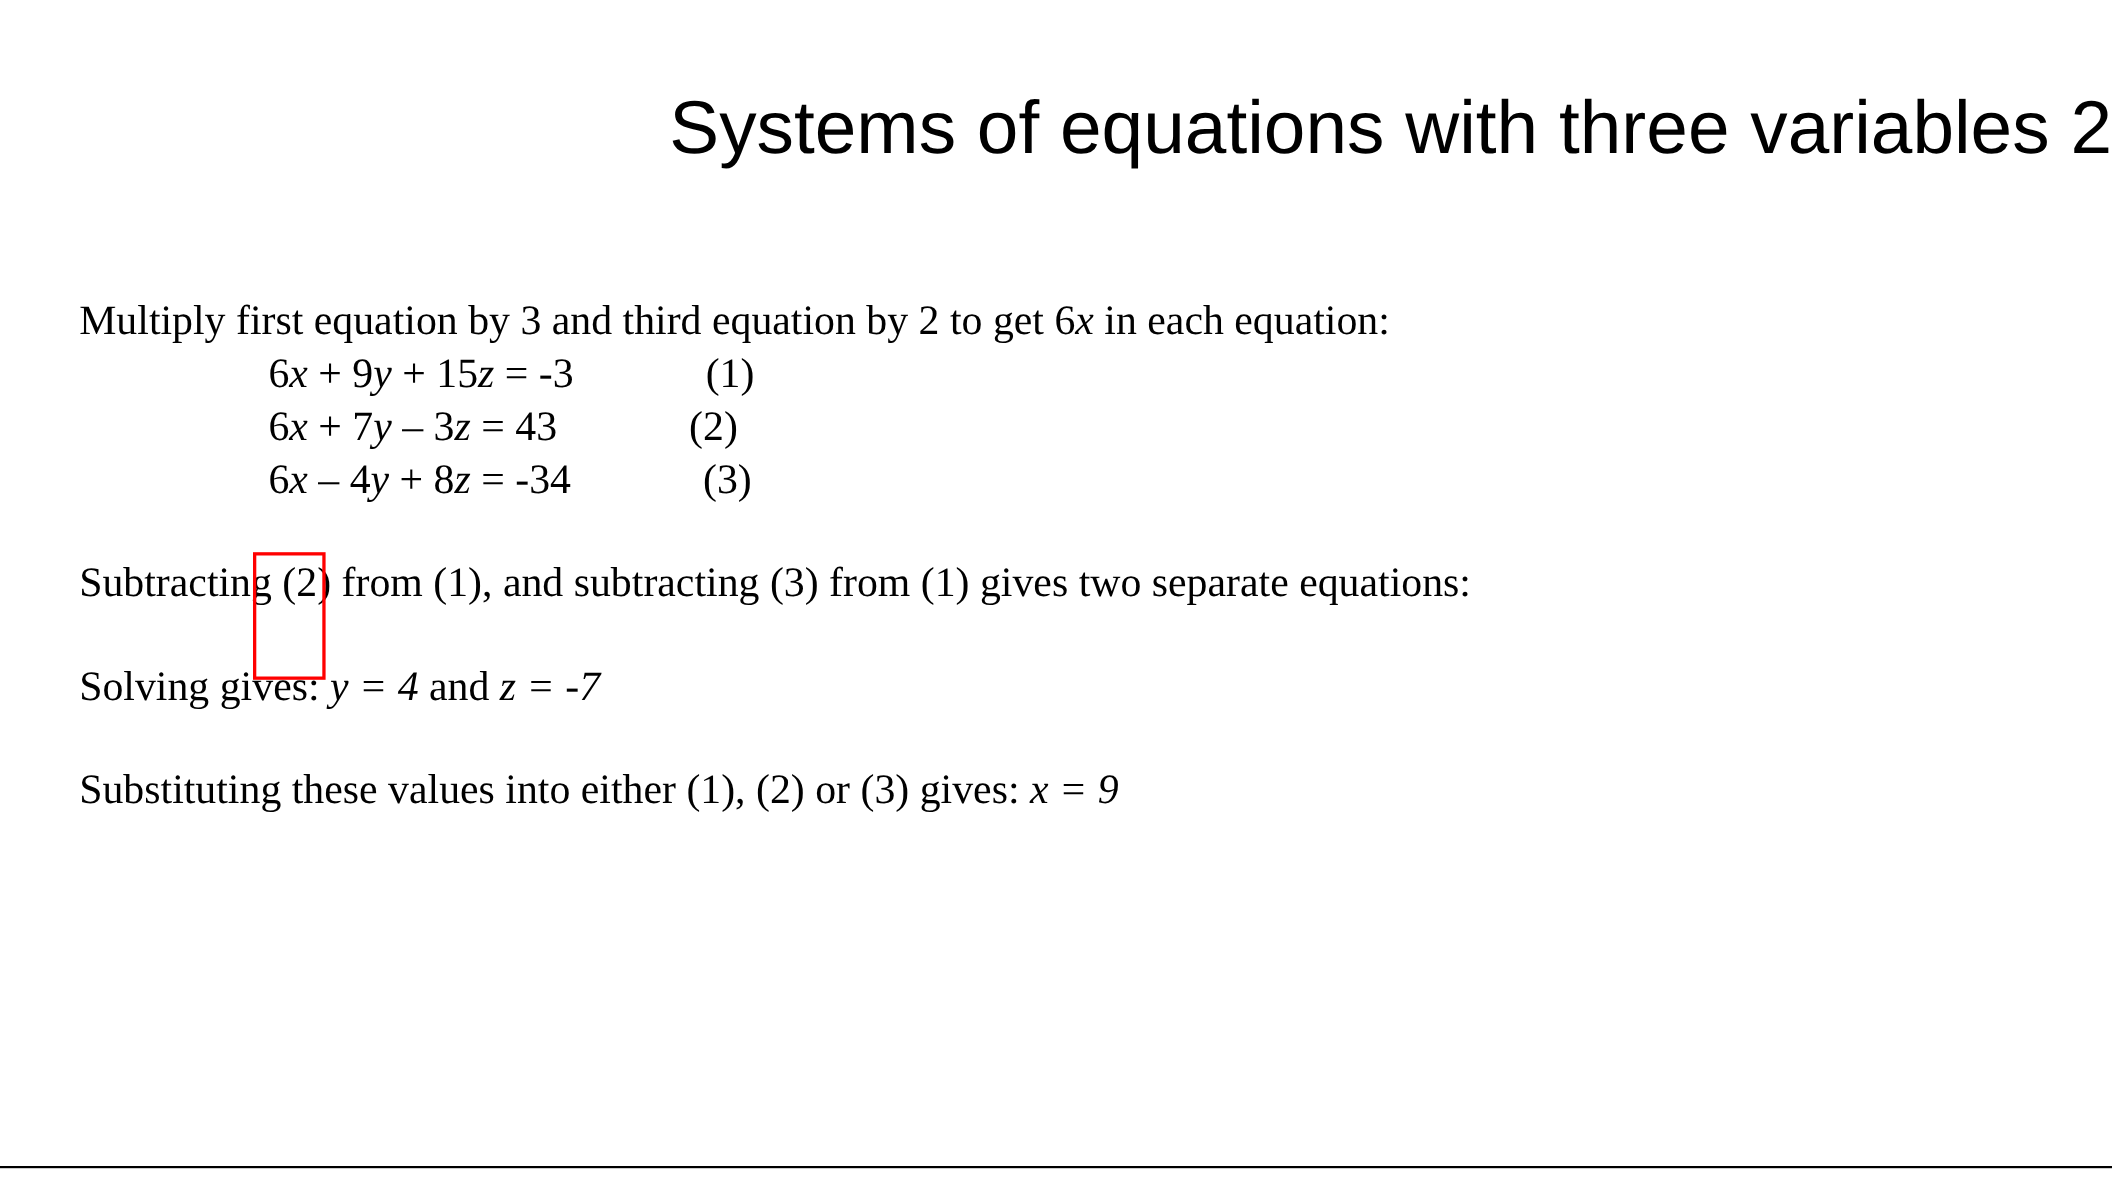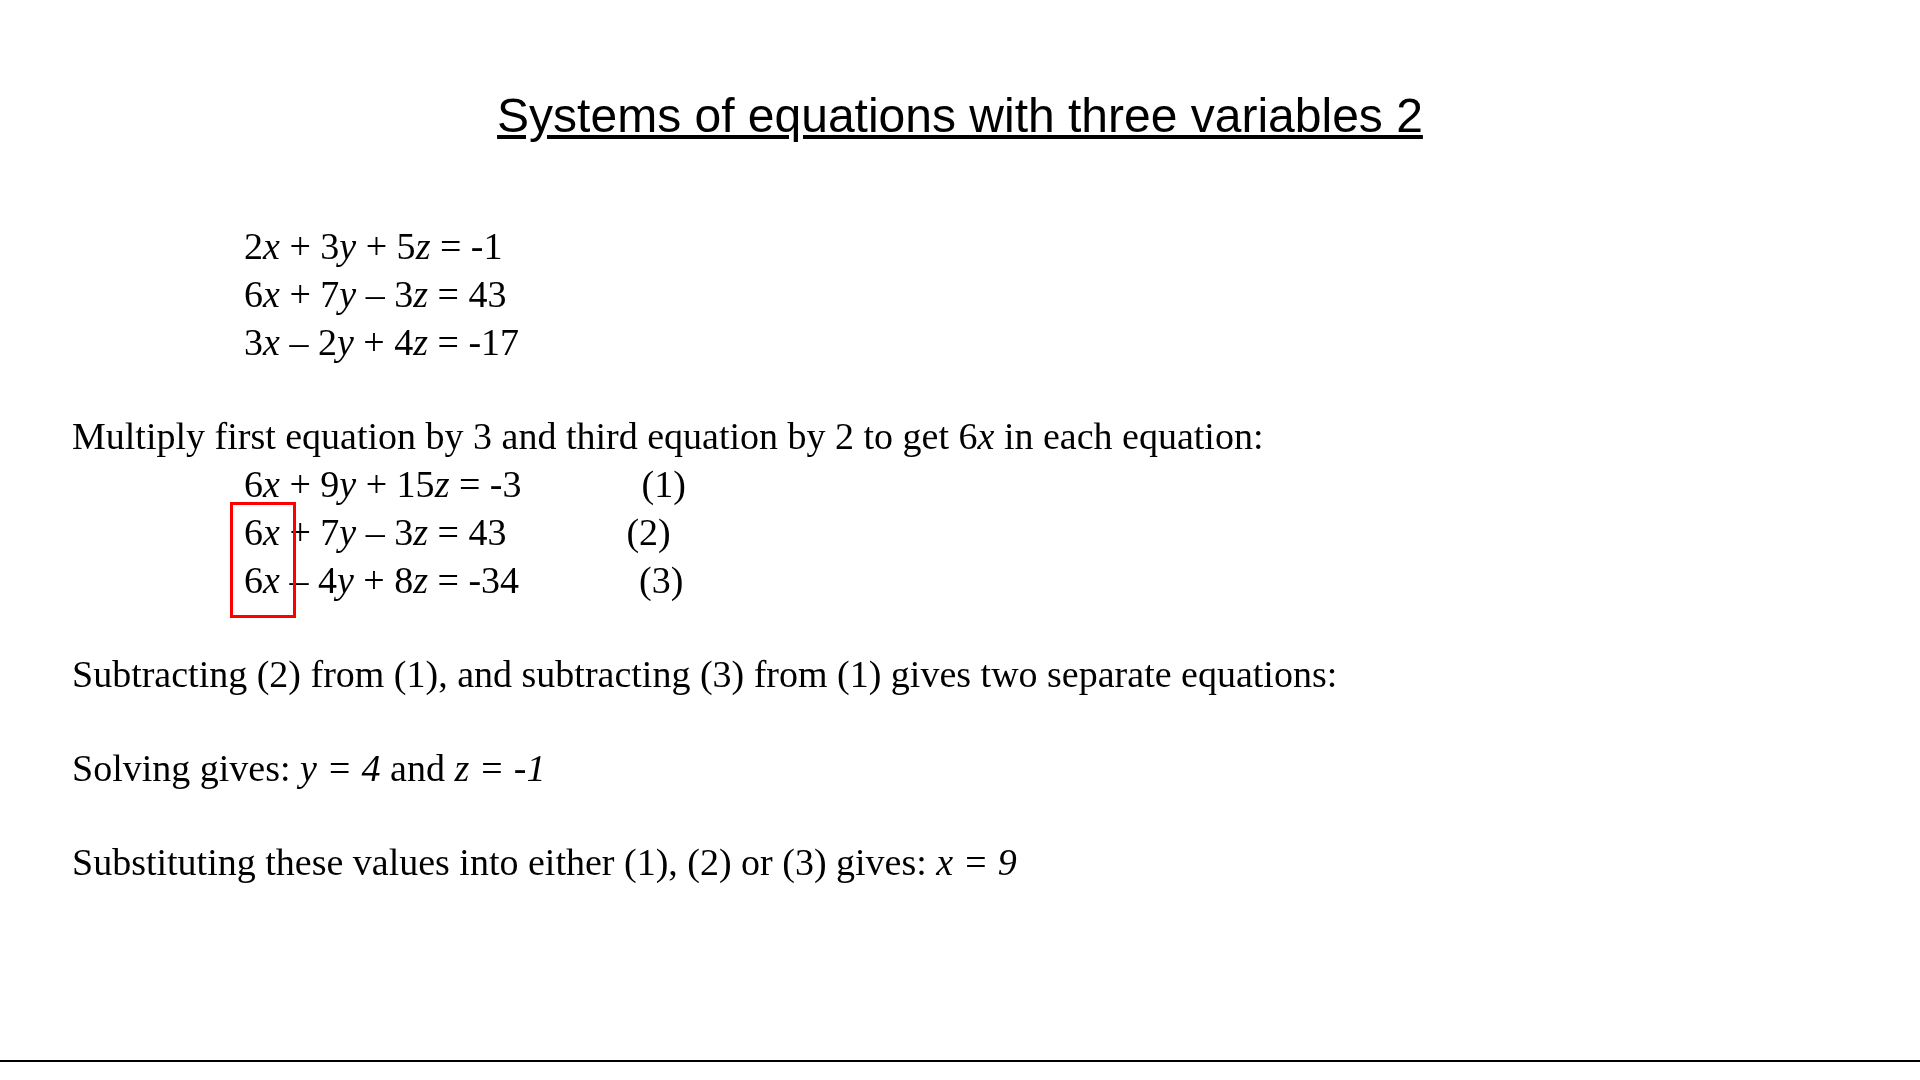--- a/index.html
+++ b/index.html
@@ -20,28 +20,27 @@
     width: 1920px;
     height: 1080px;
     background: #ffffff;
     box-sizing: border-box;
   }
   .slide-title {
     position: absolute;
     top: 78px;
     left: 0;
     width: 1920px;
-    text-align: center;
+    text-align: right;
     font-family: "Liberation Sans", sans-serif;
-    font-size: 48px;
+    font-size: 68px;
     line-height: 76px;
     font-weight: 400;
     color: #000000;
     white-space: nowrap;
-    text-decoration: underline;
   }
   .body-area {
     position: absolute;
     top: 212px;
     left: 72px;
     width: 1790px;
   }
   .bullet-row {
     position: relative;
     display: flex;
@@ -111,44 +110,39 @@
 
 <div class="slide">
 
   <div class="slide-title">Systems of equations with three variables 2</div>
 
   <div class="body-area">
 
 
     <div class="small-gap"></div>
 
-    <div class="indent">
-      <div class="eq-line">2<i class="var">x</i> + 3<i class="var">y</i> + 5<i class="var">z</i> = -1</div>
-      <div class="eq-line">6<i class="var">x</i> + 7<i class="var">y</i> – 3<i class="var">z</i> = 43</div>
-      <div class="eq-line">3<i class="var">x</i> – 2<i class="var">y</i> + 4<i class="var">z</i> = -17</div>
-    </div>
 
     <div class="gap"></div>
 
     <div class="line">Multiply first equation by 3 and third equation by 2 to get 6<i class="var">x</i> in each equation:</div>
 
     <div class="indent">
       <div class="eq-line">6<i class="var">x</i> + 9<i class="var">y</i> + 15<i class="var">z</i> = -3<span class="eqlabel"></span>(1)</div>
       <div class="eq-line">6<i class="var">x</i> + 7<i class="var">y</i> – 3<i class="var">z</i> = 43<span class="eqlabel"></span>(2)</div>
       <div class="eq-line">6<i class="var">x</i> – 4<i class="var">y</i> + 8<i class="var">z</i> = -34<span class="eqlabel"></span>(3)</div>
     </div>
 
     <div class="gap"></div>
 
     <div class="line">Subtracting (2) from (1), and subtracting (3) from (1) gives two separate equations:</div>
 
 
     <div class="gap"></div>
 
-    <div class="line">Solving gives: <b class="ans">y = 4</b> and <b class="ans">z = -1</b></div>
+    <div class="line">Solving gives: <b class="ans">y = 4</b> and <b class="ans">z = -7</b></div>
 
     <div class="gap"></div>
 
     <div class="line">Substituting these values into either (1), (2) or (3) gives: <b class="ans">x = 9</b></div>
 
   </div>
 
   <div class="highlight-box"></div>
 
   <div class="bottom-rule"></div>

